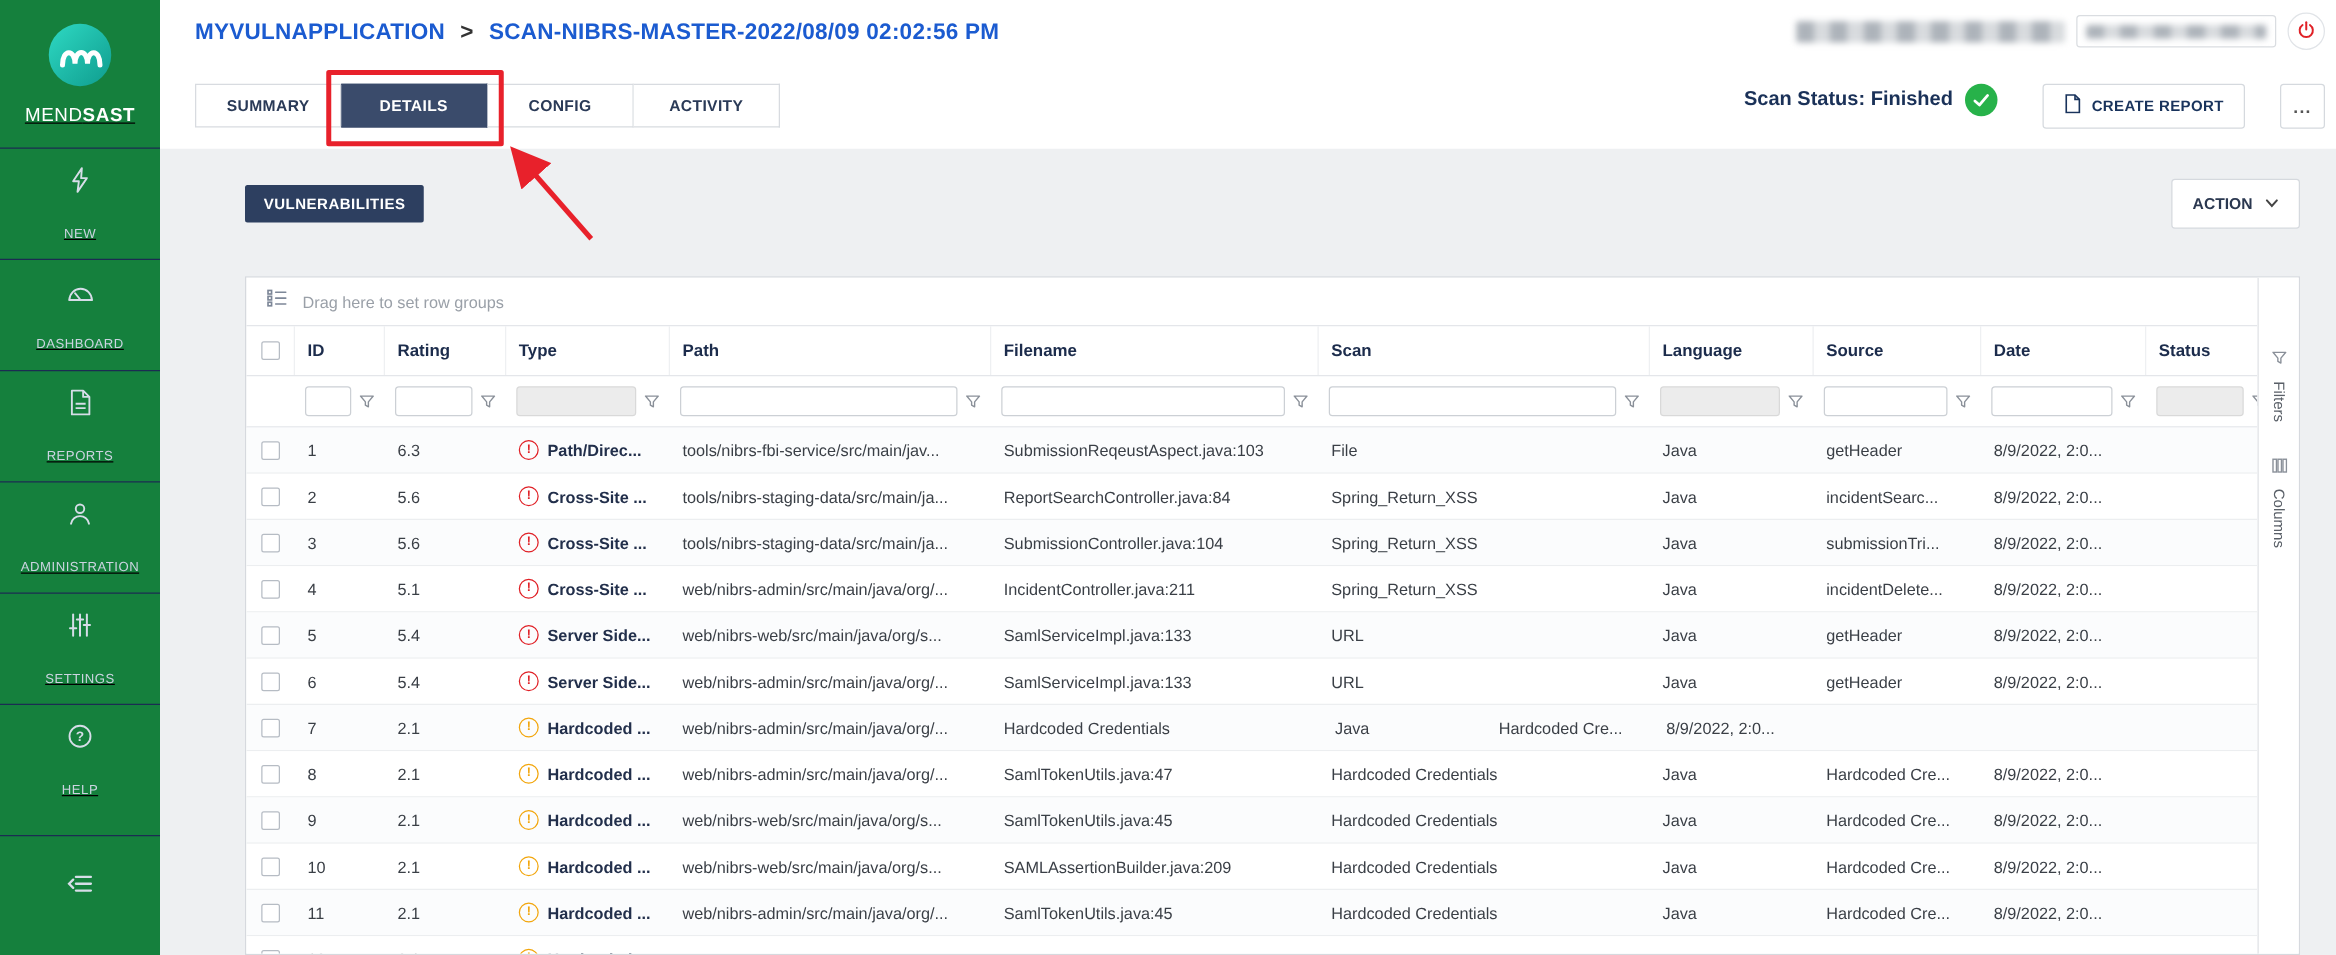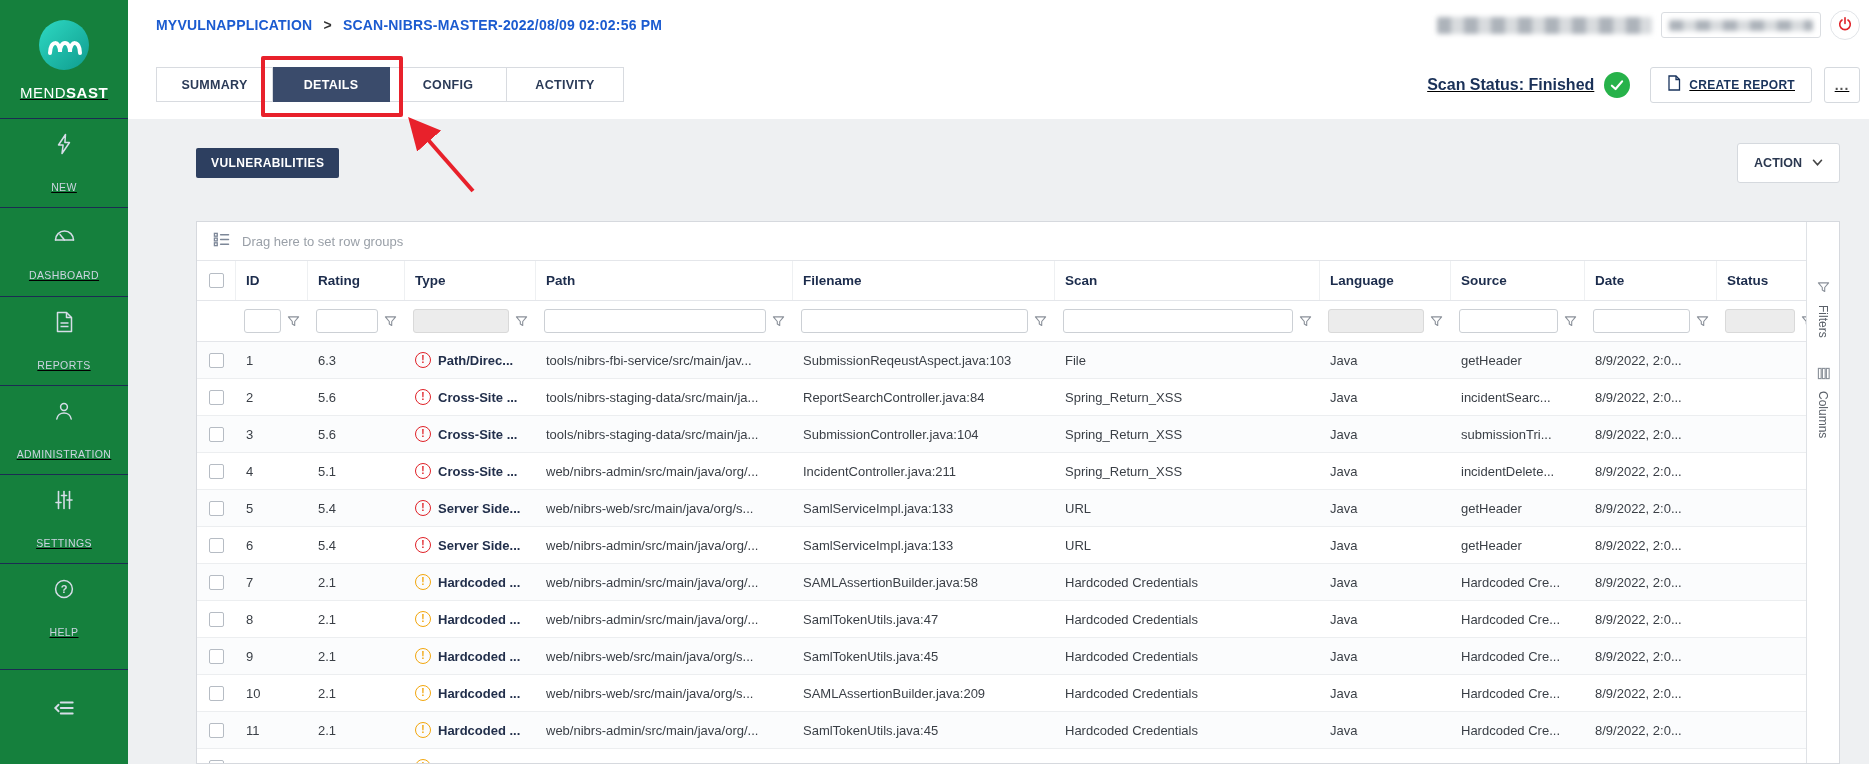--- a/index.html
+++ b/index.html
@@ -19,36 +19,36 @@
   .nav-item { height:89px; display:flex; flex-direction:column; align-items:center; justify-content:center; gap:26px; border-top:1px solid #1b2c52; cursor:pointer; }
   .nav-label { font-size:10.5px; color:#ccd4e1; letter-spacing:.4px; }
   .nav-icon, .nav-icon svg { display:block; }
   .sidebar-bottom { margin-top:auto; border-top:1px solid #1b2c52; padding:26px 0 40px; display:flex; justify-content:center; }
   .collapse { cursor:pointer; display:block; }
 
   
   .main { flex:1; min-width:0; display:flex; flex-direction:column; }
   .topbar { background:#fff; padding:0 9px 0 28px; }
   .topbar-row1 { height:50px; display:flex; align-items:center; justify-content:space-between; }
-  .breadcrumb { font-size:14px; font-weight:700; letter-spacing:.2px; }
+  .breadcrumb { font-size:18px; font-weight:700; letter-spacing:.2px; }
   .breadcrumb a { color:#1b5bd0; text-decoration:none; cursor:pointer; }
   .breadcrumb .sep { color:#333; margin:0 7px; font-weight:700; }
   .user-area { display:flex; align-items:center; gap:9px; }
   .redacted { height:17px; border-radius:2px; background:repeating-linear-gradient(90deg,#adb3ba 0 14px,#d8dbde 14px 27px); filter:blur(2.5px); }
   .r1 { width:215px; }
   .redacted-box { width:160px; height:26px; border:1px solid #dadde1; border-radius:3px; display:flex; align-items:center; padding:0 7px; cursor:pointer; background:#fff; }
   .r2 { width:100%; height:11px; }
   .power-btn { width:30px; height:30px; border-radius:50%; border:1px solid #e1e4e8; background:#fff; display:flex; align-items:center; justify-content:center; cursor:pointer; padding:0; }
 
   .topbar-row2 { height:69px; display:flex; align-items:center; justify-content:space-between; }
   .tab-bar { display:flex; }
   .tab { width:117px; height:35px; background:#fff; border:1px solid #d8dbe0; border-left:none; font-family:inherit; font-size:12.5px; font-weight:700; color:#2a3a57; letter-spacing:.3px; display:flex; align-items:center; justify-content:center; cursor:pointer; }
   .tab:first-child { border-left:1px solid #d8dbe0; }
   .tab.active { background:#3a4b6b; border-color:#3a4b6b; color:#fff; }
-  .right-actions { display:flex; align-items:center; gap:12px;text-decoration:underline; }
+  .right-actions { display:flex; align-items:flex-start; gap:28px; }
   .scan-status { display:flex; align-items:center; gap:10px; margin-right:8px; }
   .scan-status-text { font-size:16px; font-weight:700; color:#1a3158; }
   .check { width:26px; height:26px; border-radius:50%; background:#27b24a; display:flex; align-items:center; justify-content:center; }
   .btn { background:#fff; border:1px solid #d5d9de; border-radius:3px; font-family:inherit; cursor:pointer; }
   .create-report { height:36px; padding:0 16px; display:flex; align-items:center; gap:8px; font-size:12px; font-weight:700; color:#19335c; letter-spacing:.3px; }
   .more { height:36px; width:36px; color:#555; font-size:14px; font-weight:700; letter-spacing:1px; }
 
   
   .content { flex:1; min-height:0; background:#eef0f2; padding:24px 29px 0 68px; display:flex; flex-direction:column; }
   .content-toolbar { display:flex; justify-content:space-between; align-items:center; height:40px; }
@@ -489,21 +489,20 @@
                 <div class="t-cell center" style="flex: 0 0 39px; width: 39px;">
                   <span class="cb"></span>
                 </div>
                 <div class="t-cell" style="flex: 0 0 72px; width: 72px;">7</div>
                 <div class="t-cell" style="flex: 0 0 97px; width: 97px;">2.1</div>
                 <div class="t-cell" style="flex: 0 0 131px; width: 131px;">
                   <span class="sev" style="color: rgb(242, 166, 13); border-color: rgb(242, 166, 13);">!</span>
                   <span class="type-label">Hardcoded ...</span>
                 </div>
                 <div class="t-cell" style="flex: 0 0 257px; width: 257px;">web/nibrs-admin/src/main/java/org/...</div>
-                <div class="t-cell" style="flex: 0 0 262px; width: 262px;">SAMLAssertionBuilder.java:58</div>
                 <div class="t-cell" style="flex: 0 0 265px; width: 265px;">Hardcoded Credentials</div>
                 <div class="t-cell" style="flex: 0 0 131px; width: 131px;">Java</div>
                 <div class="t-cell" style="flex: 0 0 134px; width: 134px;">Hardcoded Cre...</div>
                 <div class="t-cell" style="flex: 0 0 132px; width: 132px;">8/9/2022, 2:0...</div>
                 <div class="t-cell" style="flex: 0 0 105px; width: 105px;"></div>
               </div>
               <div class="t-row">
                 <div class="t-cell center" style="flex: 0 0 39px; width: 39px;">
                   <span class="cb"></span>
                 </div>

